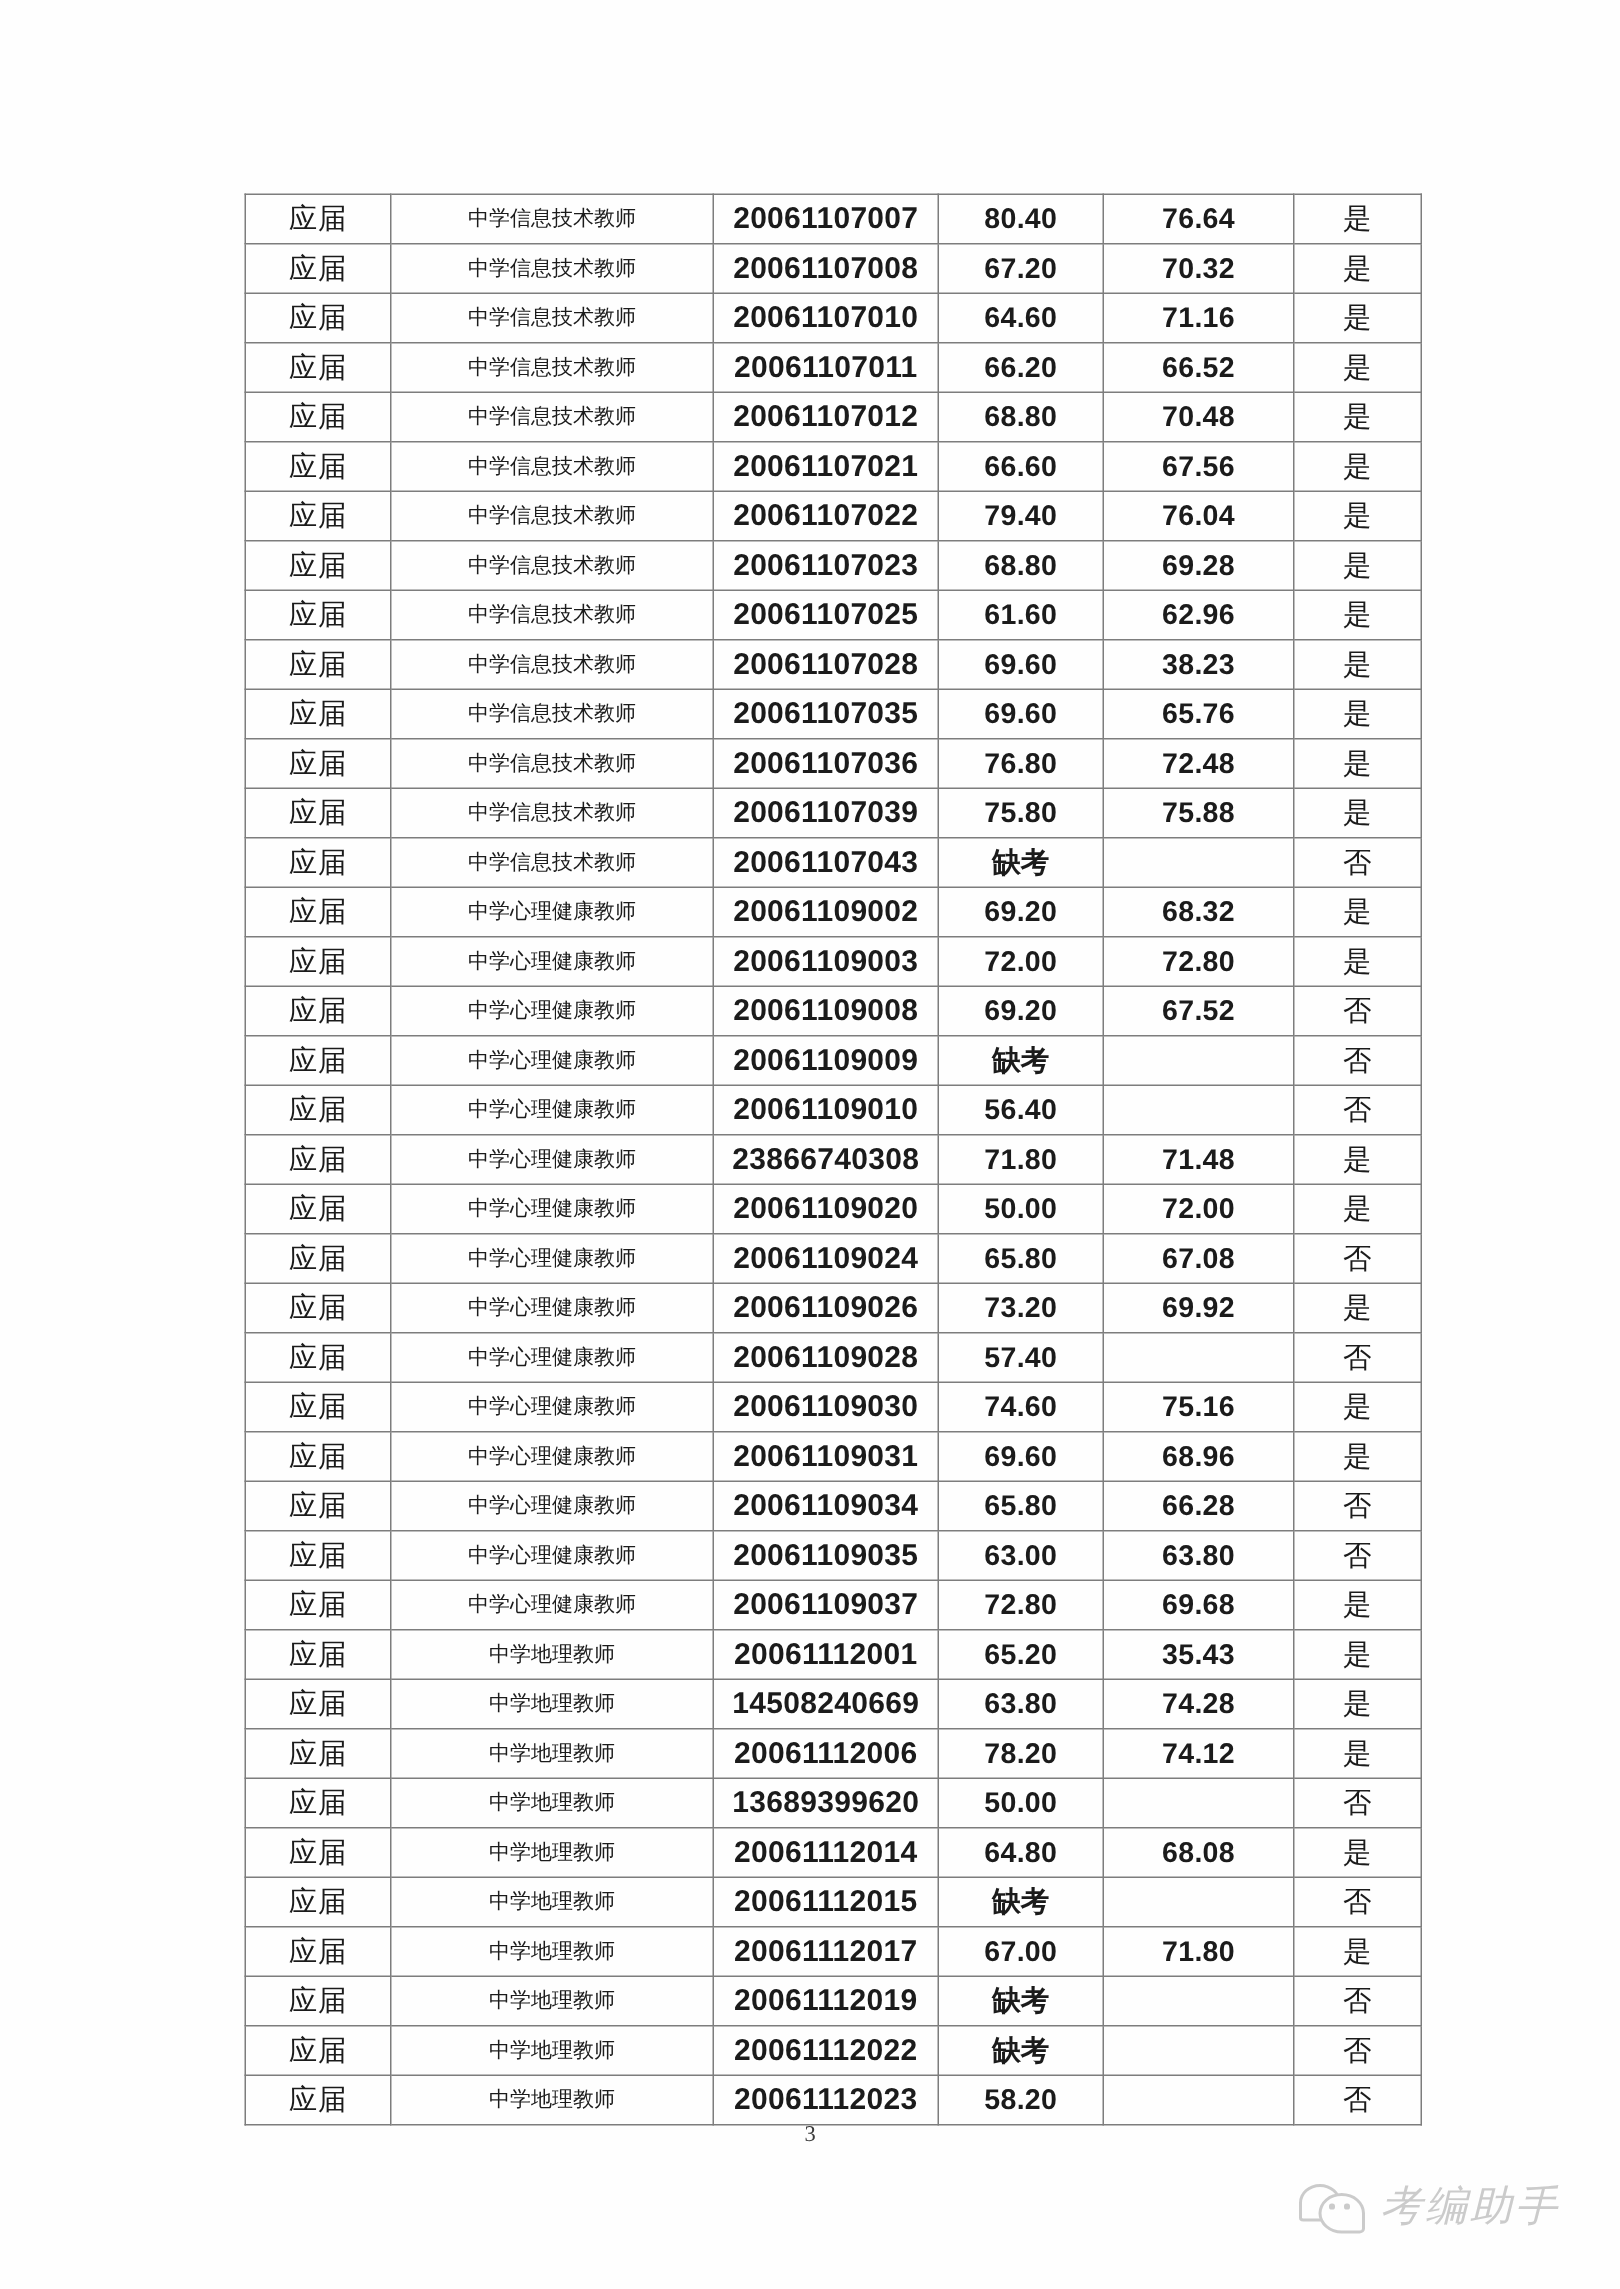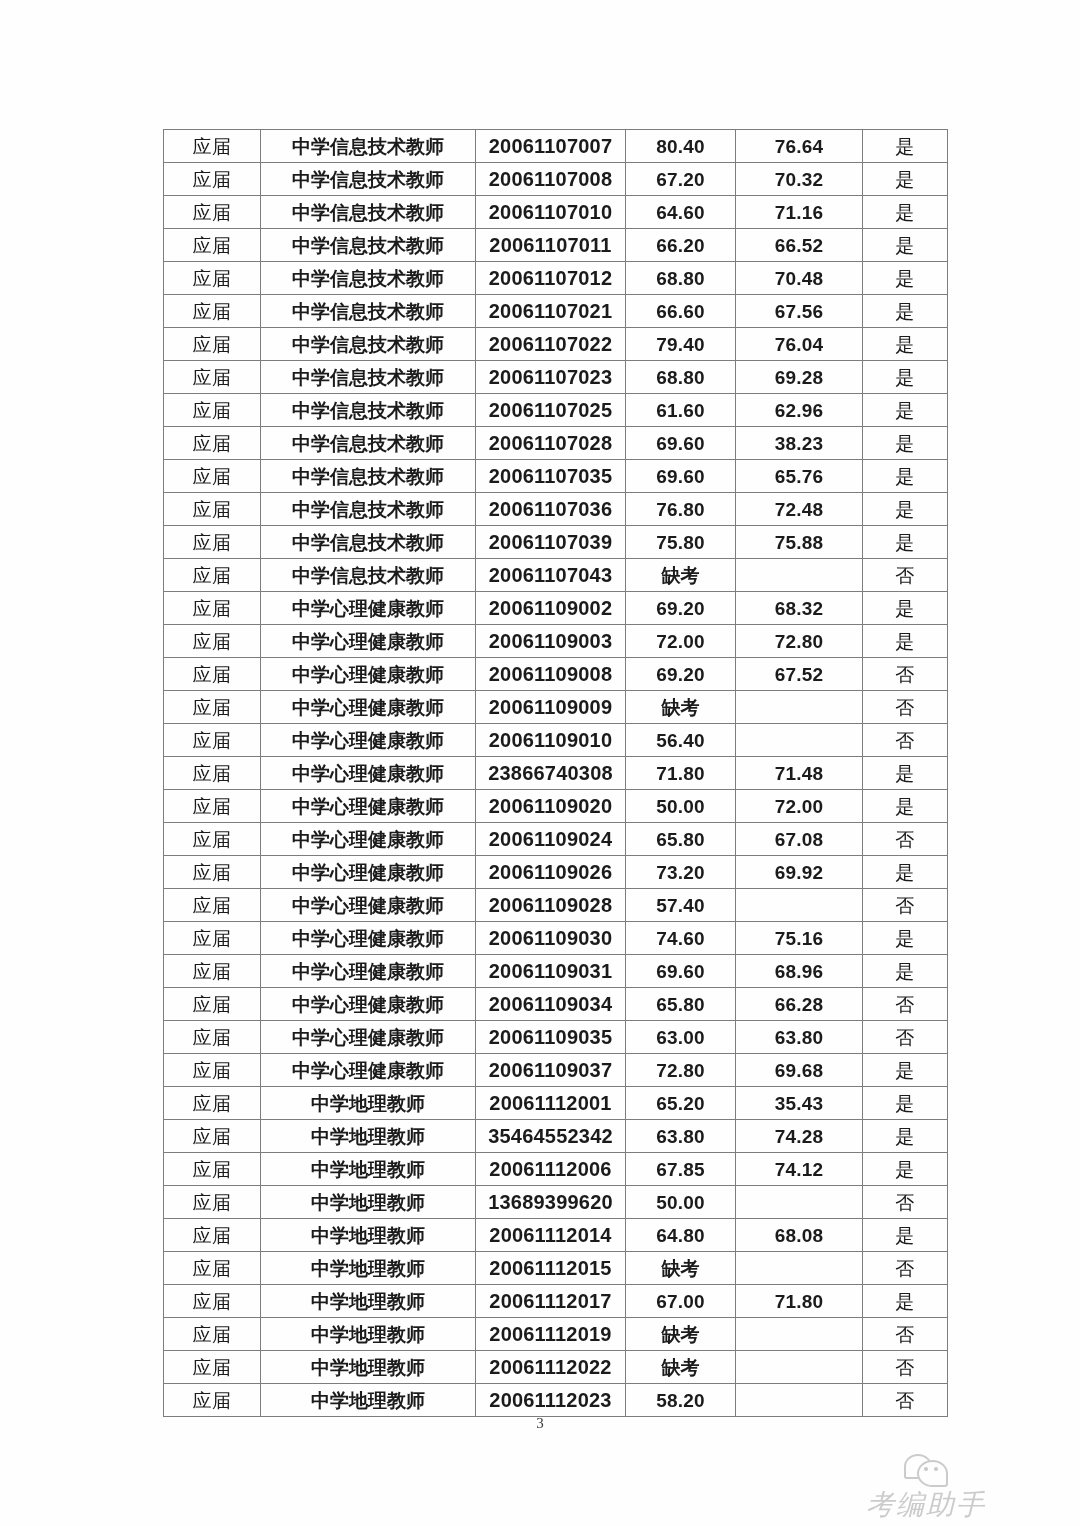--- a/index.html
+++ b/index.html
@@ -52,21 +52,21 @@
   .c-score2 { width: 122px; }
   .c-pass   { width: 80px;  }
 
   
   .cjk {
     font-family: "DejaVu Serif", "Liberation Serif", serif;
     font-size: 19px;
     letter-spacing: 0.5px;
   }
   .c-type.cjk { font-size: 19px; }
-  .c-post.cjk { font-size: 19px; letter-spacing: 0px; font-weight: bold; }
+  .c-post.cjk { font-size: 14px; letter-spacing: 0px; }
   .c-pass.cjk { font-size: 19px; }
 
   
   .num {
     font-family: "Liberation Sans", "DejaVu Sans", sans-serif;
     font-size: 19px;
     font-weight: 600;
     letter-spacing: 0.2px;
   }
   .c-id.num { font-size: 20px; }
@@ -90,22 +90,22 @@
     color: #3a3a3a;
   }
 
   
   #watermark {
     position: absolute;
     left: 866px;
     top: 1452px;
     display: flex;
     align-items: center;
+    gap: 10px;
     opacity: 0.5;
-    flex-direction: column;
   }
   #watermark .wechat-icon {
     width: 44px;
     height: 34px;
     position: relative;
     flex: 0 0 auto;
   }
   #watermark .wechat-icon .bubble-back {
     position: absolute;
     left: 0; top: 2px;
@@ -382,30 +382,30 @@
           <td class="c-type cjk">应届</td>
           <td class="c-post cjk">中学地理教师</td>
           <td class="c-id num">20061112001</td>
           <td class="c-score1 num">65.20</td>
           <td class="c-score2 num">35.43</td>
           <td class="c-pass cjk">是</td>
         </tr>
         <tr>
           <td class="c-type cjk">应届</td>
           <td class="c-post cjk">中学地理教师</td>
-          <td class="c-id num">35464552342</td>
+          <td class="c-id num">14508240669</td>
           <td class="c-score1 num">63.80</td>
           <td class="c-score2 num">74.28</td>
           <td class="c-pass cjk">是</td>
         </tr>
         <tr>
           <td class="c-type cjk">应届</td>
           <td class="c-post cjk">中学地理教师</td>
           <td class="c-id num">20061112006</td>
-          <td class="c-score1 num">67.85</td>
+          <td class="c-score1 num">78.20</td>
           <td class="c-score2 num">74.12</td>
           <td class="c-pass cjk">是</td>
         </tr>
         <tr>
           <td class="c-type cjk">应届</td>
           <td class="c-post cjk">中学地理教师</td>
           <td class="c-id num">13689399620</td>
           <td class="c-score1 num">50.00</td>
           <td class="c-score2 num"></td>
           <td class="c-pass cjk">否</td>

